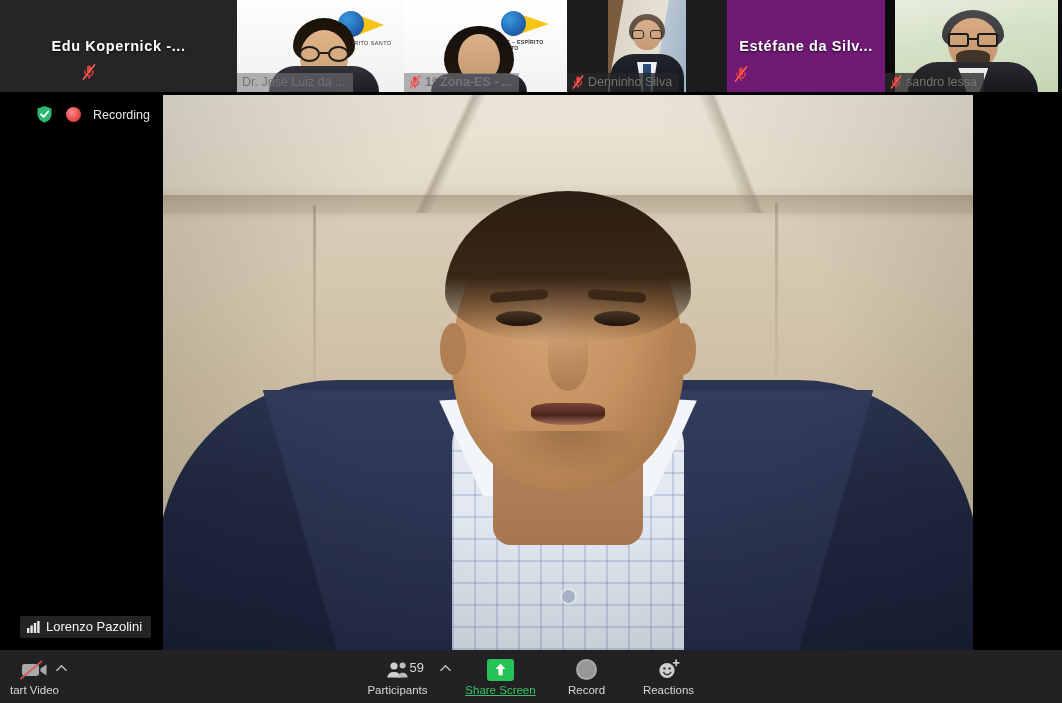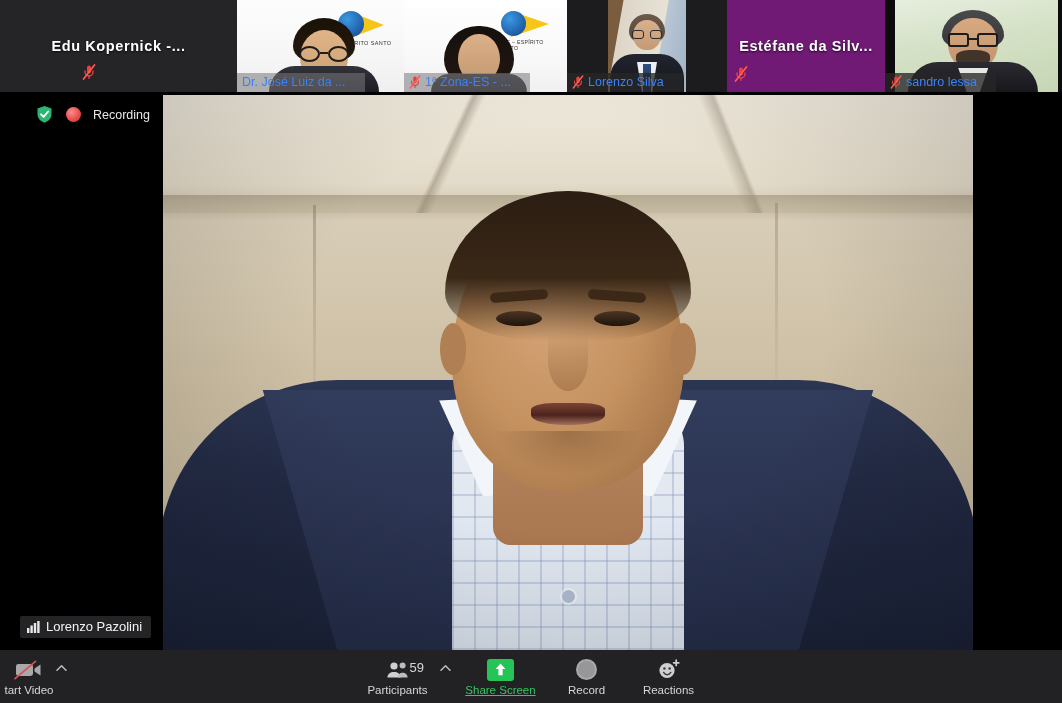--- a/index.html
+++ b/index.html
@@ -22,23 +22,23 @@
     background: #252527; flex: 0 0 auto;
   }
   .thumb .media { position: absolute; inset: 0; overflow: hidden; }
   .thumb .pillar {
     position: absolute; top: 0; bottom: 0; left: 50%;
     transform: translateX(-50%); overflow: hidden;
   }
   .thumb-name {
     position: absolute; left: 0; bottom: 0;
     display: flex; align-items: center; gap: 4px;
-    padding: 2px 19px 3px 5px;
+    padding: 2px 7px 3px 5px;
     background: rgba(38,38,40,.78);
-    color: #3b82f6; font-size: 12.5px; line-height: 14px;
+    color: #737373; font-size: 12.5px; line-height: 14px;
     white-space: nowrap; max-width: 100%;
     z-index: 4;
   }
   .thumb-name.noboxbg { background: rgba(120,120,124,.55); }
   .thumb-center-name {
     position: absolute; left: 0; right: 0; top: 50%;
     transform: translateY(-50%);
     text-align: center; color: #fff;
     font-size: 14.5px; font-weight: bold; letter-spacing: .6px;
     z-index: 4; padding: 0 6px;
@@ -286,21 +286,21 @@
           <div style="position:absolute;right:0;top:0;width:21px;height:16px;border:2px solid #1d1d1d;border-radius:50%;"></div>
           <div style="position:absolute;left:21px;top:6px;width:8px;height:2px;background:#1d1d1d;"></div>
         </div>
         <div style="position:absolute;left:52%;bottom:0;transform:translateX(-50%);width:110px;height:26px;border-radius:40px 40px 0 0;background:linear-gradient(180deg,#32323a,#1d1d24);"></div>
       </div>
       <div class="thumb-name noboxbg">
         <span>Dr. José Luiz da ...</span>
       </div>
     </div>
 
-    <div class="thumb" style="width:163px;background:#fff;">
+    <div class="thumb" style="width:163px;background:#fff;font-weight:bold;">
       <div class="media" style="background:linear-gradient(180deg,#ffffff 0%,#f7f7f7 70%,#f0f0f0 100%);">
         <div style="position:absolute;right:10px;top:10px;width:58px;height:42px;">
           <div style="position:absolute;left:12px;top:1px;width:0;height:0;border-left:38px solid #f5c518;border-top:13px solid transparent;border-bottom:13px solid transparent;"></div>
           <div style="position:absolute;left:2px;top:1px;width:25px;height:25px;border-radius:50%;background:radial-gradient(circle at 35% 32%,#3a9ae0,#14408f);"></div>
           <div style="position:absolute;left:0;top:29px;font-size:5.2px;letter-spacing:.3px;color:#333;font-family:'Liberation Sans',sans-serif;">TRE – ESPÍRITO SANTO</div>
         </div>
         <div style="position:absolute;left:46%;top:26px;transform:translateX(-50%);width:70px;height:60px;border-radius:48% 48% 40% 40%/56% 56% 44% 44%;background:linear-gradient(180deg,#15100c 0%,#221711 100%);"></div>
         <div style="position:absolute;left:46%;top:34px;transform:translateX(-50%);width:42px;height:48px;border-radius:48% 48% 46% 46%/52% 52% 48% 48%;background:linear-gradient(180deg,#dcb08a,#c49a72);"></div>
         <div style="position:absolute;left:46%;bottom:0;transform:translateX(-50%);width:96px;height:18px;border-radius:34px 34px 0 0;background:linear-gradient(180deg,#2b2b33,#19191f);"></div>
       </div>
@@ -333,21 +333,21 @@
       </div>
       <div class="thumb-name">
         <span>
           <svg width="12" height="14" viewBox="0 0 14 16" style="display:block">
             <path d="M7 1.5c1.1 0 2 .9 2 2v4c0 1.1-.9 2-2 2s-2-.9-2-2v-4c0-1.1.9-2 2-2z" fill="#e8413c"></path>
             <path d="M3 7v1a4 4 0 0 0 8 0V7" stroke="#e8413c" stroke-width="1.4" fill="none" stroke-linecap="round"></path>
             <path d="M7 12v2.3" stroke="#e8413c" stroke-width="1.4" stroke-linecap="round"></path>
             <path d="M1.5 15L12.5 1" stroke="#ff5b57" stroke-width="1.7" stroke-linecap="round"></path>
           </svg>
         </span>
-        <span>Lorenzo Silva</span>
+        <span>Denninho Silva</span>
       </div>
     </div>
 
     <div class="thumb" style="width:158px;background:#701a75;">
       <div class="thumb-center-name">Estéfane da Silv...</div>
       <div class="mute-corner">
         <span class="micmute">
           <svg width="14" height="16" viewBox="0 0 14 16">
             <path d="M7 1.5c1.1 0 2 .9 2 2v4c0 1.1-.9 2-2 2s-2-.9-2-2v-4c0-1.1.9-2 2-2z" fill="#e8413c"></path>
             <path d="M3 7v1a4 4 0 0 0 8 0V7" stroke="#e8413c" stroke-width="1.4" fill="none" stroke-linecap="round"></path>
@@ -444,21 +444,21 @@
           <rect x="10.2" y="0" width="2.4" height="12" fill="#e8e8e8"></rect>
         </svg>
       </span>
       <span>Lorenzo Pazolini</span>
     </div>
   </div>
 
   <div id="toolbar">
 
     <div class="tb-left">
-      <div class="tb-item" style="min-width:58px;padding-left:4px;padding-right:4px;">
+      <div class="tb-item" style="min-width:58px;padding-left:10px;padding-right:4px;">
         <span class="ic">
           <svg width="30" height="20" viewBox="0 0 30 20">
             <rect x="2" y="4" width="17" height="12" rx="2.4" fill="#a9a9ac"></rect>
             <path d="M20.5 8.4 26.5 4.6v10.8l-6-3.8z" fill="#a9a9ac"></path>
             <path d="M1 18.6 21.5 1.4" stroke="#d8534f" stroke-width="1.7" stroke-linecap="round"></path>
           </svg>
         </span>
         <span class="lbl">tart Video</span>
       </div>
       <div class="tb-caret" style="left:56px;">

